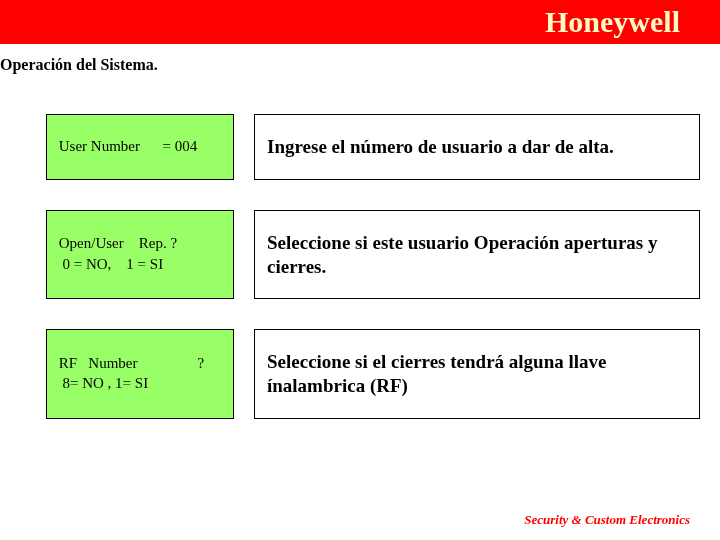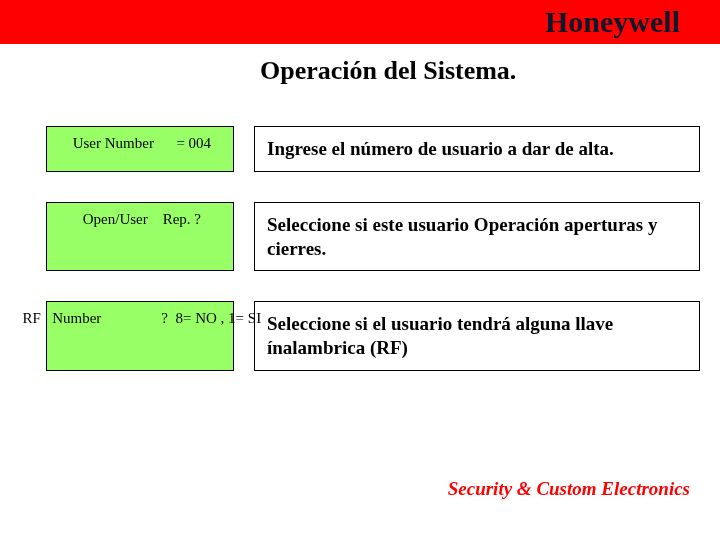--- a/index.html
+++ b/index.html
@@ -16,28 +16,27 @@
     width: 100%;
     height: 44px;
     background: #ff0000;
     display: flex;
     align-items: center;
     justify-content: flex-end;
     padding-right: 40px;
     box-sizing: border-box;
   }
   .brand {
-    color: #0f172a;
+    color: #fef9c3;
     font-size: 30px;
     font-weight: bold;
   }
   .section-title {
     margin-top: 12px;
-    margin-left: 260px;
-    font-size: 26px;
+    font-size: 16px;
     font-weight: bold;
     color: #000;
   }
   .rows {
     margin-top: 40px;
   }
   .row {
     display: flex;
     align-items: stretch;
     margin-bottom: 30px;
@@ -47,47 +46,47 @@
   .lcd-box {
     width: 188px;
     border: 1px solid #000;
     background: #99ff66;
     padding: 6px 8px 8px 8px;
     font-size: 15px;
     line-height: 1.35;
     color: #000;
     box-sizing: border-box;
     display: flex;
-    flex-direction: row;
+    flex-direction: column;
     justify-content: center;
   }
   .lcd-line {
     white-space: pre;
   }
   .desc-box {
     flex: 1;
     border: 1px solid #000;
     margin-left: 20px;
-    padding: 10px 12px;
+    padding: 20px 12px;
     font-size: 19px;
     font-weight: bold;
     color: #000;
     display: flex;
     align-items: center;
     box-sizing: border-box;
     line-height: 1.25;
   }
   .footer {
     position: absolute;
-    bottom: 40px;
+    bottom: 12px;
     right: 30px;
     color: #ff0000;
     font-weight: bold;
     font-style: italic;
-    font-size: 19px;
+    font-size: 13px;
   }
 </style>
 </head>
 <body>
 
 <div class="header-bar">
   <span class="brand">Honeywell</span>
 </div>
 
 <div class="section-title">Operación del Sistema.</div>
@@ -99,31 +98,32 @@
       <span class="lcd-line"> User Number      = 004</span>
     </div>
     <div class="desc-box">
       <span>Ingrese el número de usuario a dar de alta.</span>
     </div>
   </div>
 
   <div class="row">
     <div class="lcd-box">
       <span class="lcd-line"> Open/User    Rep. ?</span>
+      <span class="lcd-line">  0 = NO,    1 = SI</span>
     </div>
     <div class="desc-box">
       <span>Seleccione si este usuario Operación aperturas y cierres.</span>
     </div>
   </div>
 
   <div class="row">
     <div class="lcd-box">
       <span class="lcd-line"> RF   Number                ?</span>
       <span class="lcd-line">  8= NO , 1= SI</span>
     </div>
     <div class="desc-box">
-      <span>Seleccione si el usuario tendrá alguna llave ínalambrica (RF)</span>
+      <span>Seleccione si el cierres tendrá alguna llave ínalambrica (RF)</span>
     </div>
   </div>
 
 </div>
 
 <div class="footer">Security &amp; Custom Electronics</div>
 
 </body></html>

